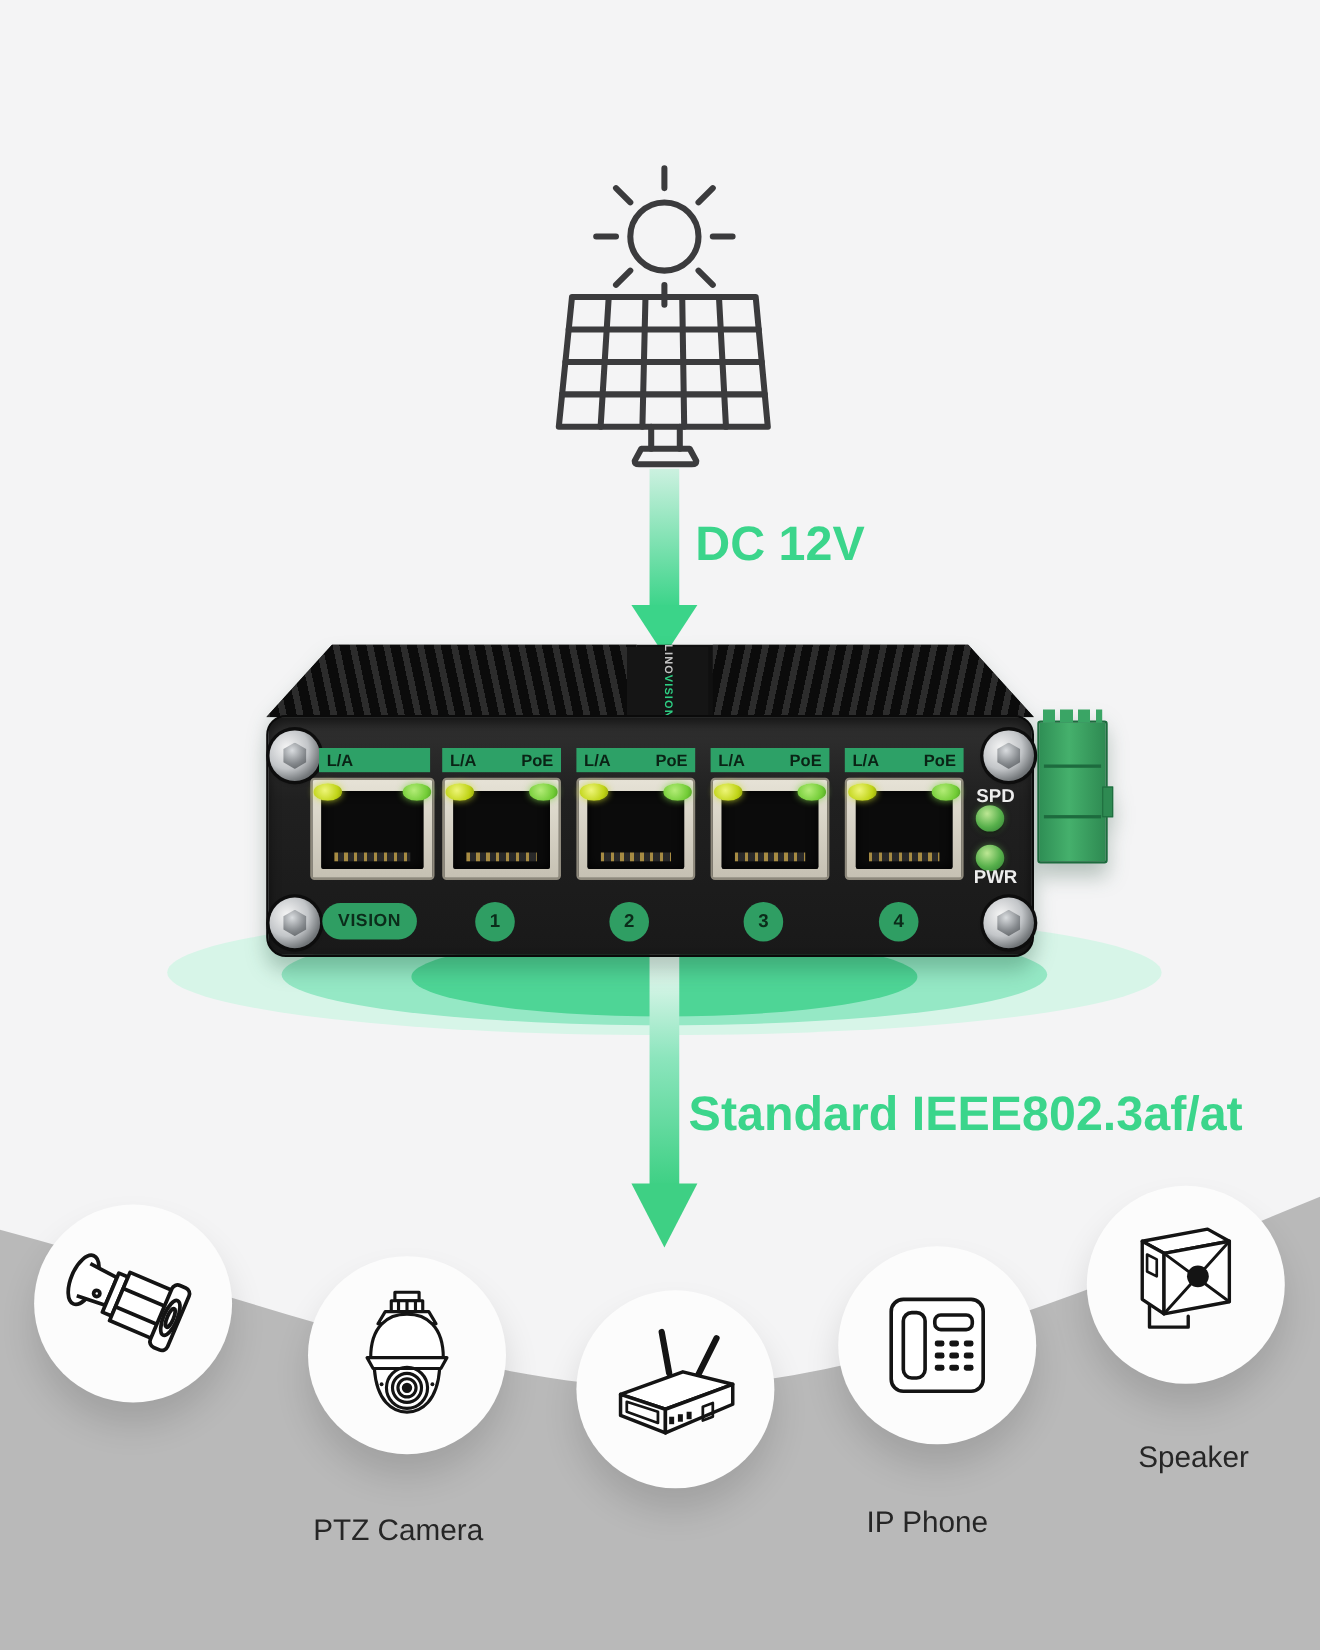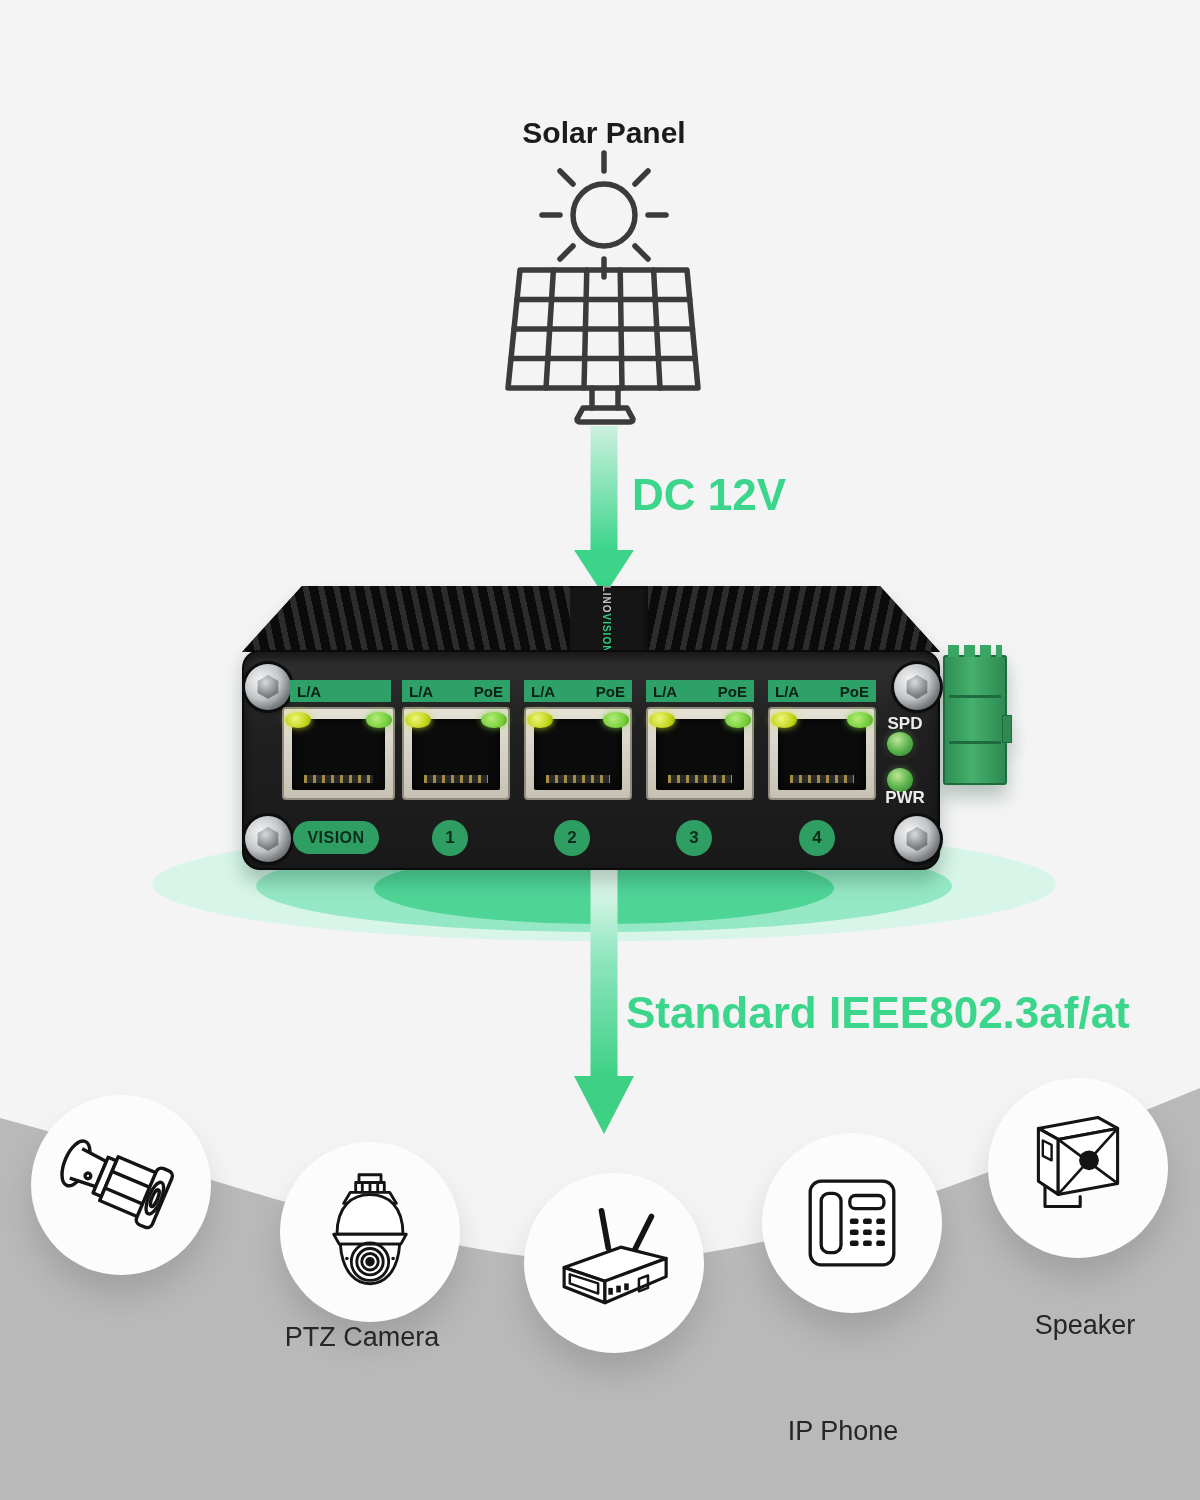--- a/index.html
+++ b/index.html
@@ -109,21 +109,20 @@
 </head>
 <body>
 
 <div class="stage">
 
   <svg class="band-svg" width="1200" height="1500" viewBox="0 0 1200 1500">
     <path d="M0,1118 C230,1180 420,1258 604,1262 C788,1258 980,1178 1200,1088 L1200,1500 L0,1500 Z" fill="#b9b9b9"></path>
   </svg>
 
 
-  <div class="solar-label">Solar Panel</div>
   <svg class="solar-icon" width="220" height="276" viewBox="0 0 220 276">
     <g stroke="#3b3b3d" stroke-width="5.5" fill="none" stroke-linecap="round" stroke-linejoin="round">
       <circle cx="110" cy="65" r="31"></circle>
       <path d="M110,21 L110,3 M110,109 L110,127 M154,65 L172,65 M66,65 L48,65
                M141,34 L154,21 M79,34 L66,21 M141,96 L154,109 M79,96 L66,109"></path>
       <path d="M26,120 L193,120 L204,238 L14,238 Z"></path>
       <path d="M59.4,120 L52,238 M92.8,120 L90,238 M126.2,120 L128,238 M159.6,120 L166,238"></path>
       <path d="M23,149.5 L195.8,149.5 M20,179 L198.5,179 M17,208.5 L201.3,208.5"></path>
       <path d="M98,238 L98,258 M124,238 L124,258"></path>
       <path d="M89,258 L133,258 L139,269 Q139,272 135,272 L87,272 Q83,272 83,269 Z"></path>
@@ -335,17 +334,17 @@
         <path d="M24,24 L78,14 L96,24 L42,34 Z"></path>
         <path d="M24,24 L42,34 L42,84 L24,72 Z"></path>
         <path d="M28,35 L36,39 L36,53 L28,49 Z" fill="none" stroke-width="2.2"></path>
         <path d="M42,34 L96,24 L96,74 L42,84 Z"></path>
         <path d="M42,34 L96,74 M96,24 L42,84" fill="none" stroke-width="2.4"></path>
         <circle cx="70" cy="53" r="9" fill="#141414" stroke="none"></circle>
       </g>
     </svg>
   </div>
 
-  <div class="dev-label" style="left:242px;top:1322px;">PTZ Camera</div>
-  <div class="dev-label" style="left:723px;top:1369px;margin-top:47px;">IP Phone</div>
+  <div class="dev-label" style="left:242px;top:1376px;">PTZ Camera</div>
+  <div class="dev-label" style="left:723px;top:1369px;">IP Phone</div>
   <div class="dev-label" style="left:965px;top:1310px;">Speaker</div>
 
 </div>
 
 </body></html>

